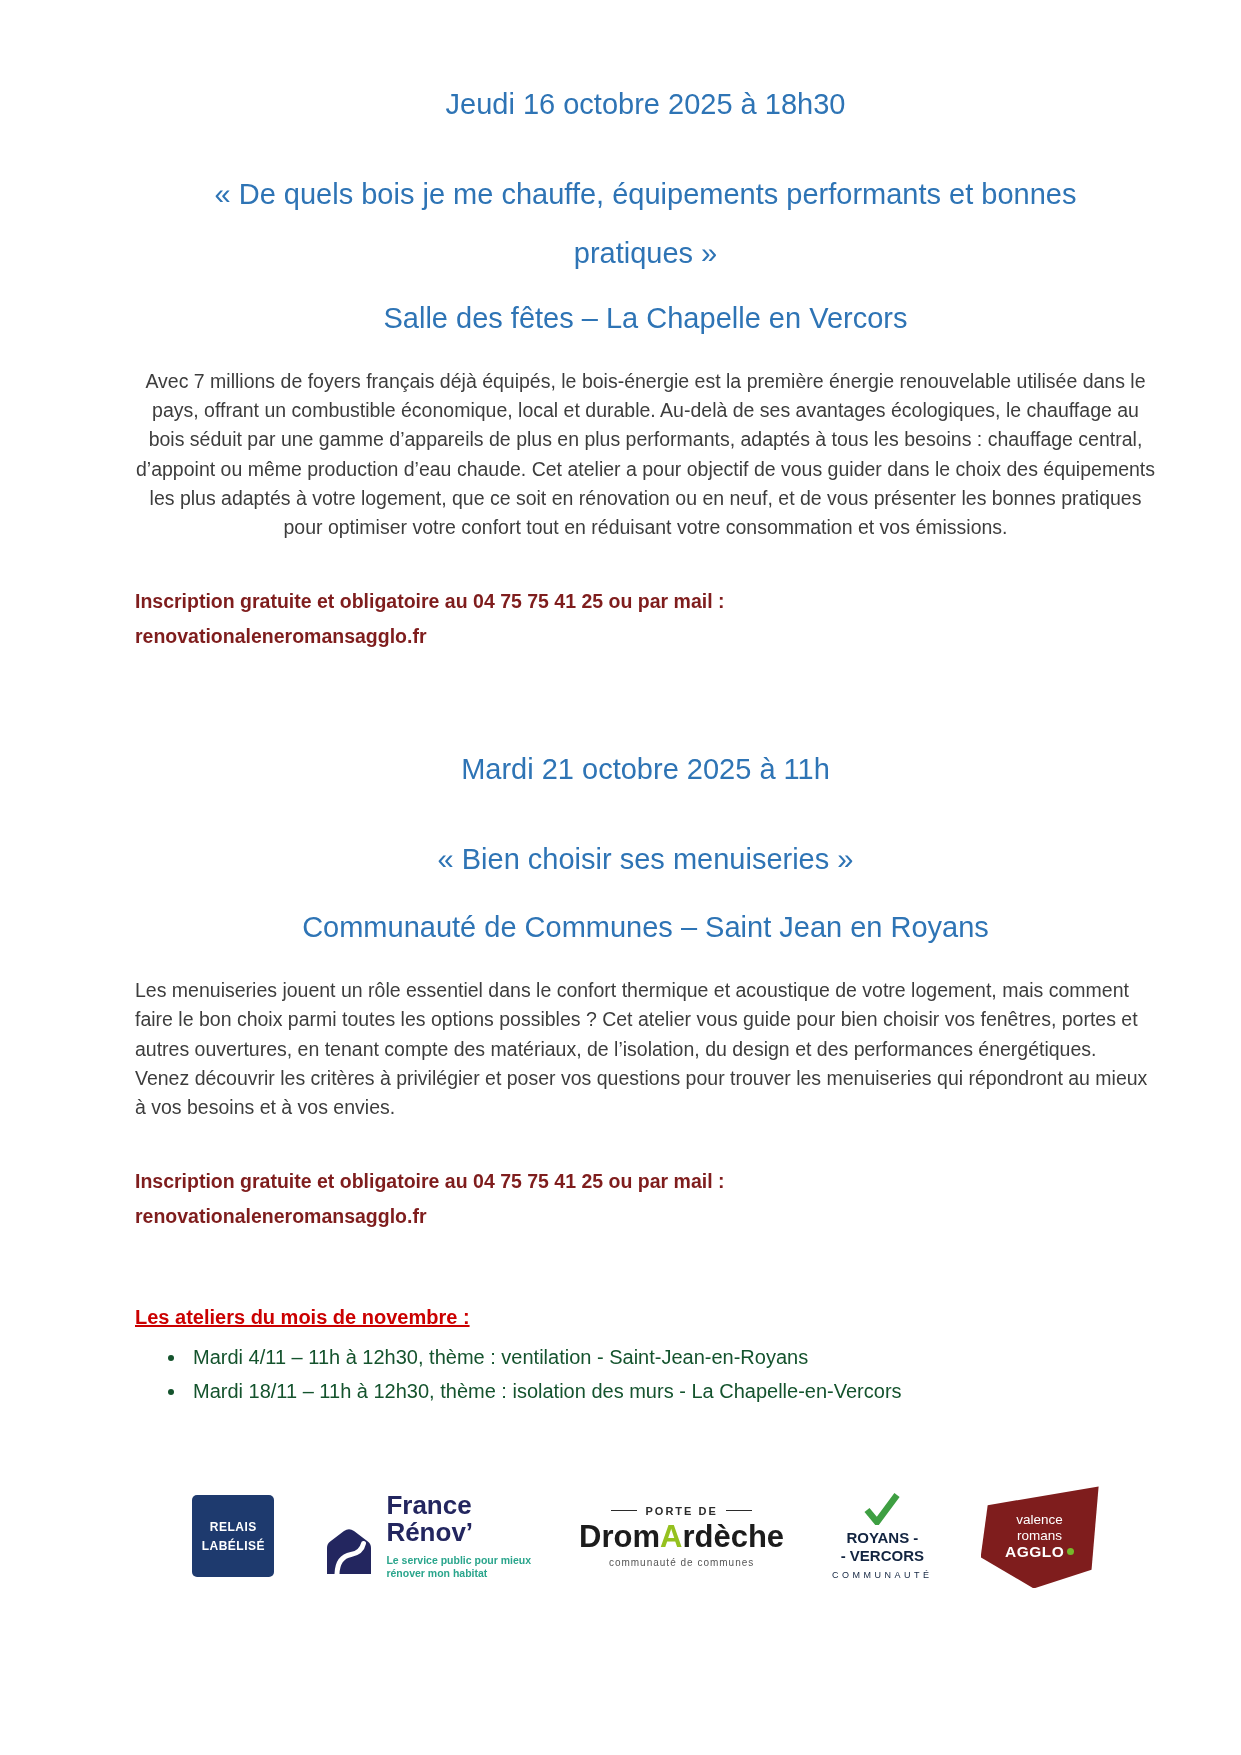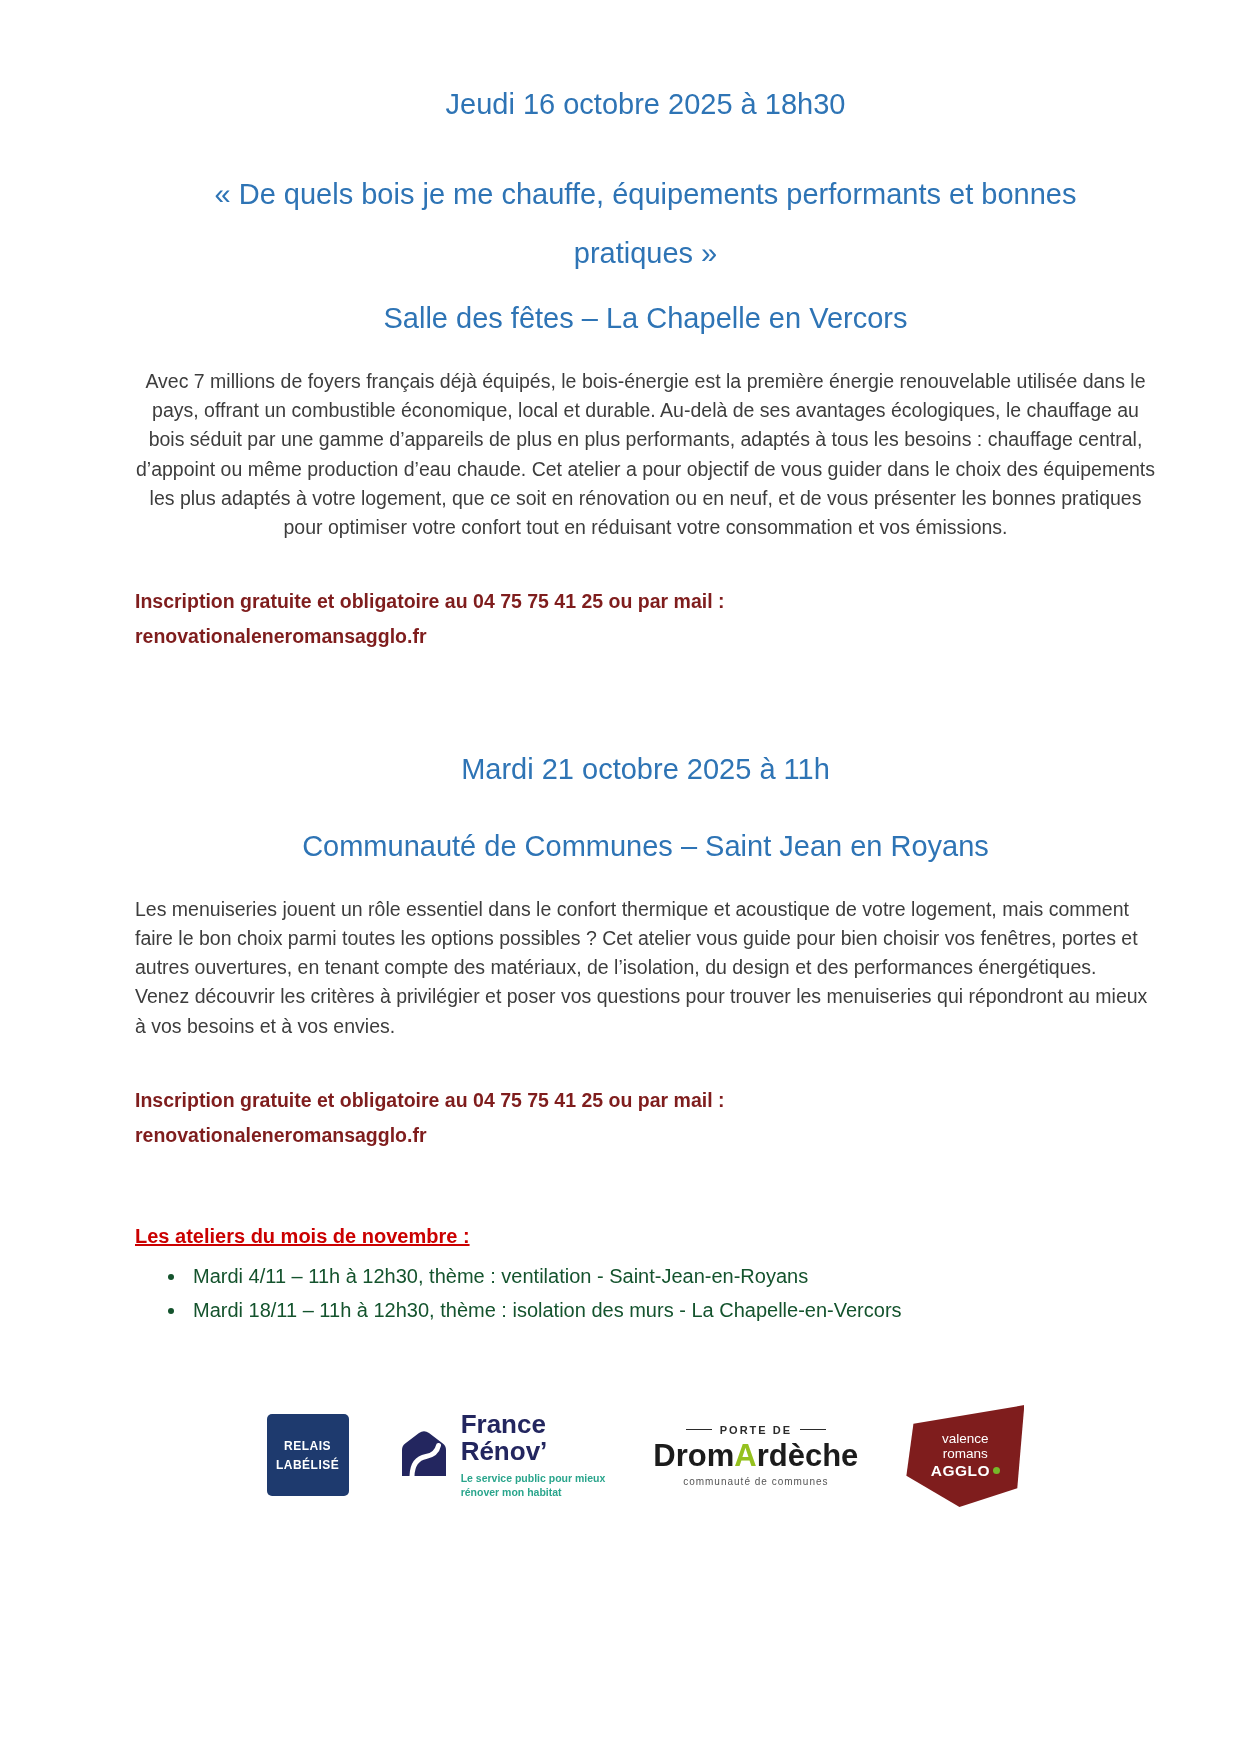--- a/index.html
+++ b/index.html
@@ -88,21 +88,21 @@
     background: #1E3A6E;
     border-radius: 5px;
     display: flex; flex-direction: column;
     align-items: center; justify-content: center;
     gap: 5px;
     color: #fff;
     font-size: 12px; font-weight: bold; letter-spacing: 0.5px;
   }
 
   
-  .france-renov { display: flex; align-items: center; gap: 10px; }
+  .france-renov { display: flex; align-items: flex-end; gap: 10px; }
   .fr-text { display: flex; flex-direction: column; }
   .fr-name { color: #23265F; font-weight: bold; font-size: 26px; line-height: 1.05; }
   .fr-tagline { margin-top: 7px; color: #2AA58C; font-size: 10.5px; font-weight: bold; line-height: 1.3; }
 
   
   .dromardeche { display: flex; flex-direction: column; align-items: center; }
   .drom-banner { display: flex; align-items: center; gap: 8px; }
   .drom-banner .rule { width: 26px; height: 0; border-top: 1.5px solid #2b2b2b; }
   .drom-banner .label { font-size: 11px; font-weight: bold; letter-spacing: 2px; color: #2b2b2b; }
   .drom-name { font-size: 31px; font-weight: bold; color: #1c1c1c; margin-top: 2px; }
@@ -143,20 +143,21 @@
     <h1 class="h-blue h-loc">Salle des fêtes – La Chapelle en Vercors</h1>
     <p class="desc center">Avec 7 millions de foyers français déjà équipés, le bois-énergie est la première énergie renouvelable utilisée dans le pays, offrant un combustible économique, local et durable. Au-delà de ses avantages écologiques, le chauffage au bois séduit par une gamme d’appareils de plus en plus performants, adaptés à tous les besoins : chauffage central, d’appoint ou même production d’eau chaude. Cet atelier a pour objectif de vous guider dans le choix des équipements les plus adaptés à votre logement, que ce soit en rénovation ou en neuf, et de vous présenter les bonnes pratiques pour optimiser votre confort tout en réduisant votre consommation et vos émissions.</p>
     <p class="inscription">
       <span>Inscription gratuite et obligatoire au 04 75 75 41 25 ou par mail :</span><br>
       <span>renovationaleneromansagglo.fr</span>
     </p>
   </section>
 
   <section class="event event-2">
     <h1 class="h-blue h-date">Mardi 21 octobre 2025 à 11h</h1>
+    <h1 class="h-blue h-title">« Bien choisir ses menuiseries »</h1>
     <h1 class="h-blue h-loc">Communauté de Communes – Saint Jean en Royans</h1>
     <p class="desc left">Les menuiseries jouent un rôle essentiel dans le confort thermique et acoustique de votre logement, mais comment faire le bon choix parmi toutes les options possibles ? Cet atelier vous guide pour bien choisir vos fenêtres, portes et autres ouvertures, en tenant compte des matériaux, de l’isolation, du design et des performances énergétiques. Venez découvrir les critères à privilégier et poser vos questions pour trouver les menuiseries qui répondront au mieux à vos besoins et à vos envies.</p>
     <p class="inscription">
       <span>Inscription gratuite et obligatoire au 04 75 75 41 25 ou par mail :</span><br>
       <span>renovationaleneromansagglo.fr</span>
     </p>
   </section>
 
   <section class="november">
     <h2 class="red-heading">Les ateliers du mois de novembre :</h2>
@@ -197,20 +198,30 @@
     <div class="dromardeche">
       <div class="drom-banner">
         <span class="rule"></span>
         <span class="label">PORTE DE</span>
         <span class="rule"></span>
       </div>
       <div class="drom-name"><span>Drom</span><span class="accent">A</span><span>rdèche</span></div>
       <div class="drom-sub">communauté de communes</div>
     </div>
 
+    <div class="royans">
+      <span>
+        <svg width="38" height="32" viewBox="0 0 38 32">
+          <path d="M4 17 L14 29 L34 2" stroke="#3E9F42" stroke-width="6.5" fill="none"></path>
+        </svg>
+      </span>
+      <span class="rv-line">ROYANS -</span>
+      <span class="rv-line">- VERCORS</span>
+      <span class="rv-commune">COMMUNAUTÉ</span>
+    </div>
 
     <div class="valence-shape">
       <span class="v-small">valence</span>
       <span class="v-small">romans</span>
       <span class="v-agglo">
         <span>AGGLO</span>
         <span class="agglo-dot"></span>
       </span>
     </div>
 

